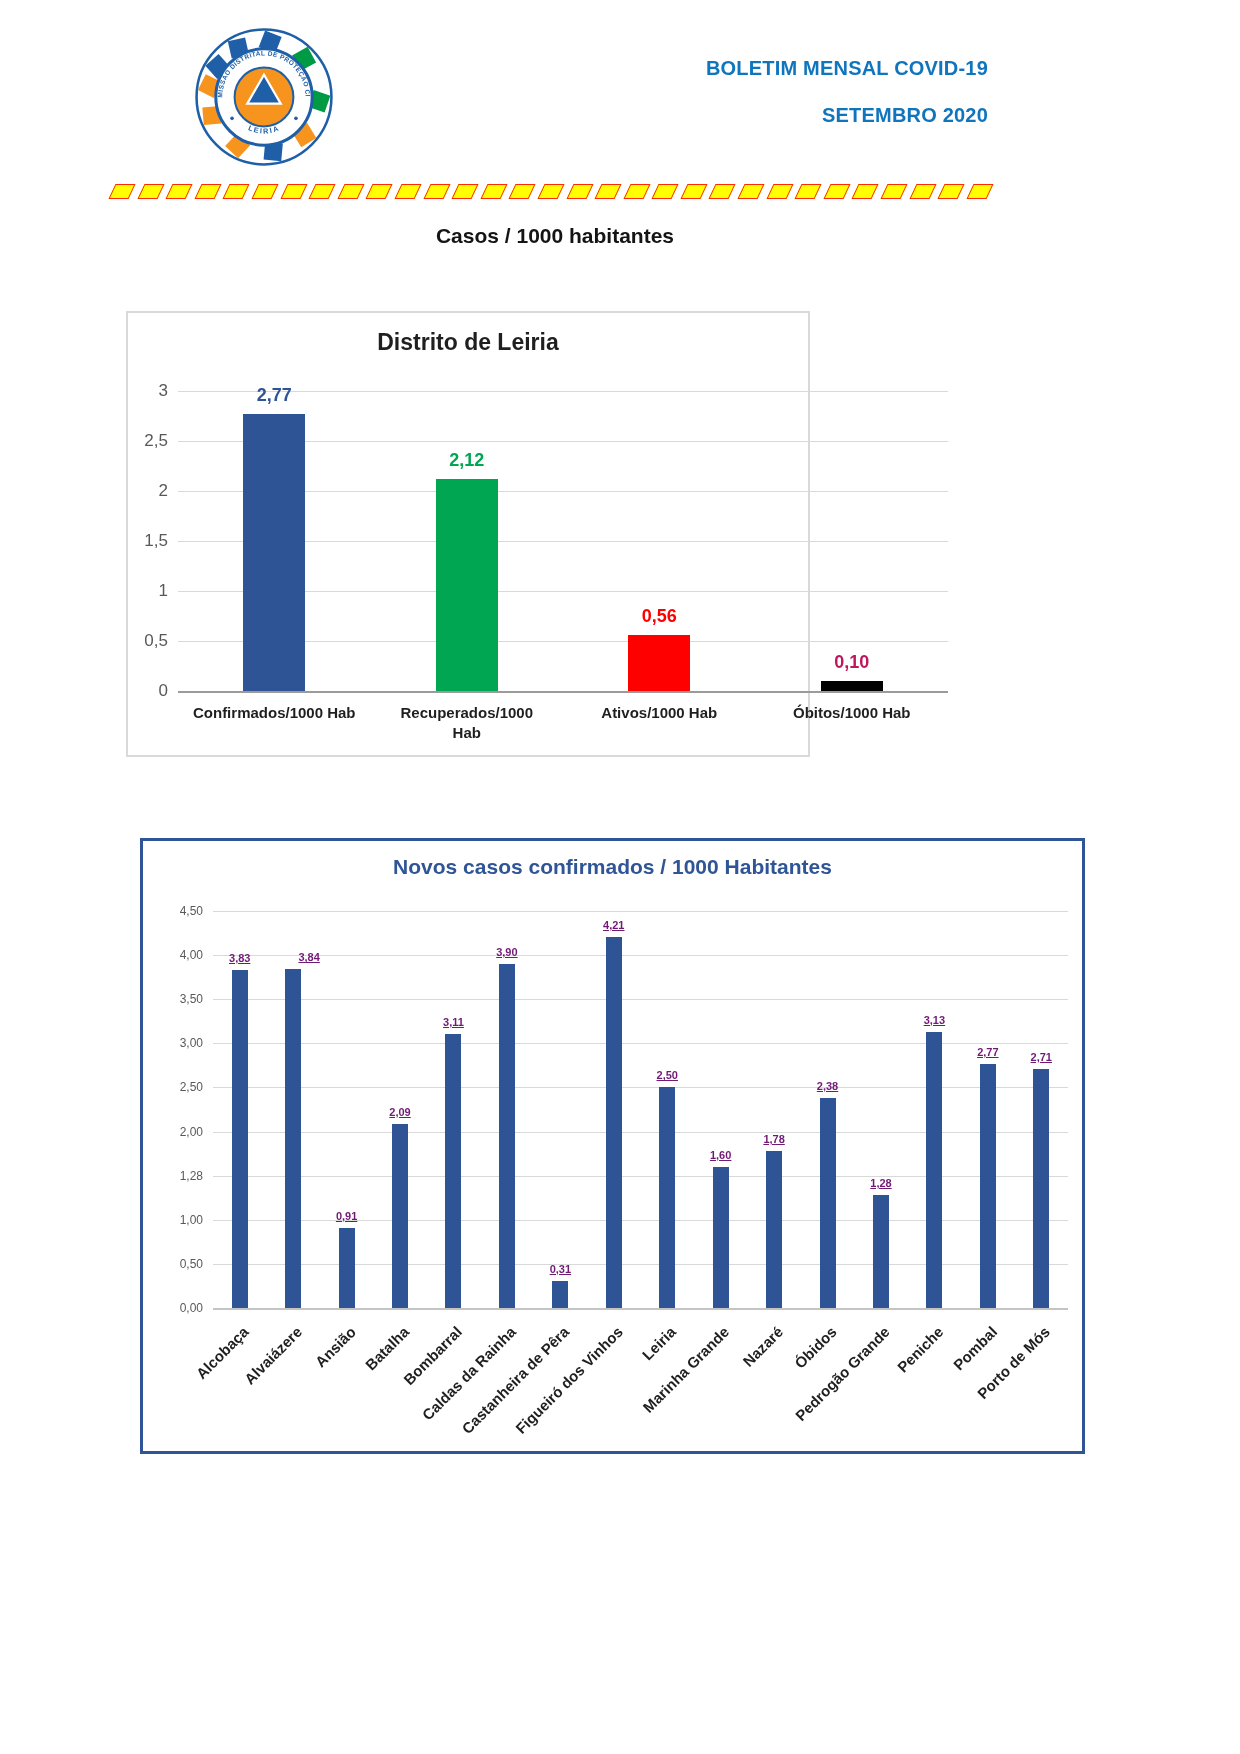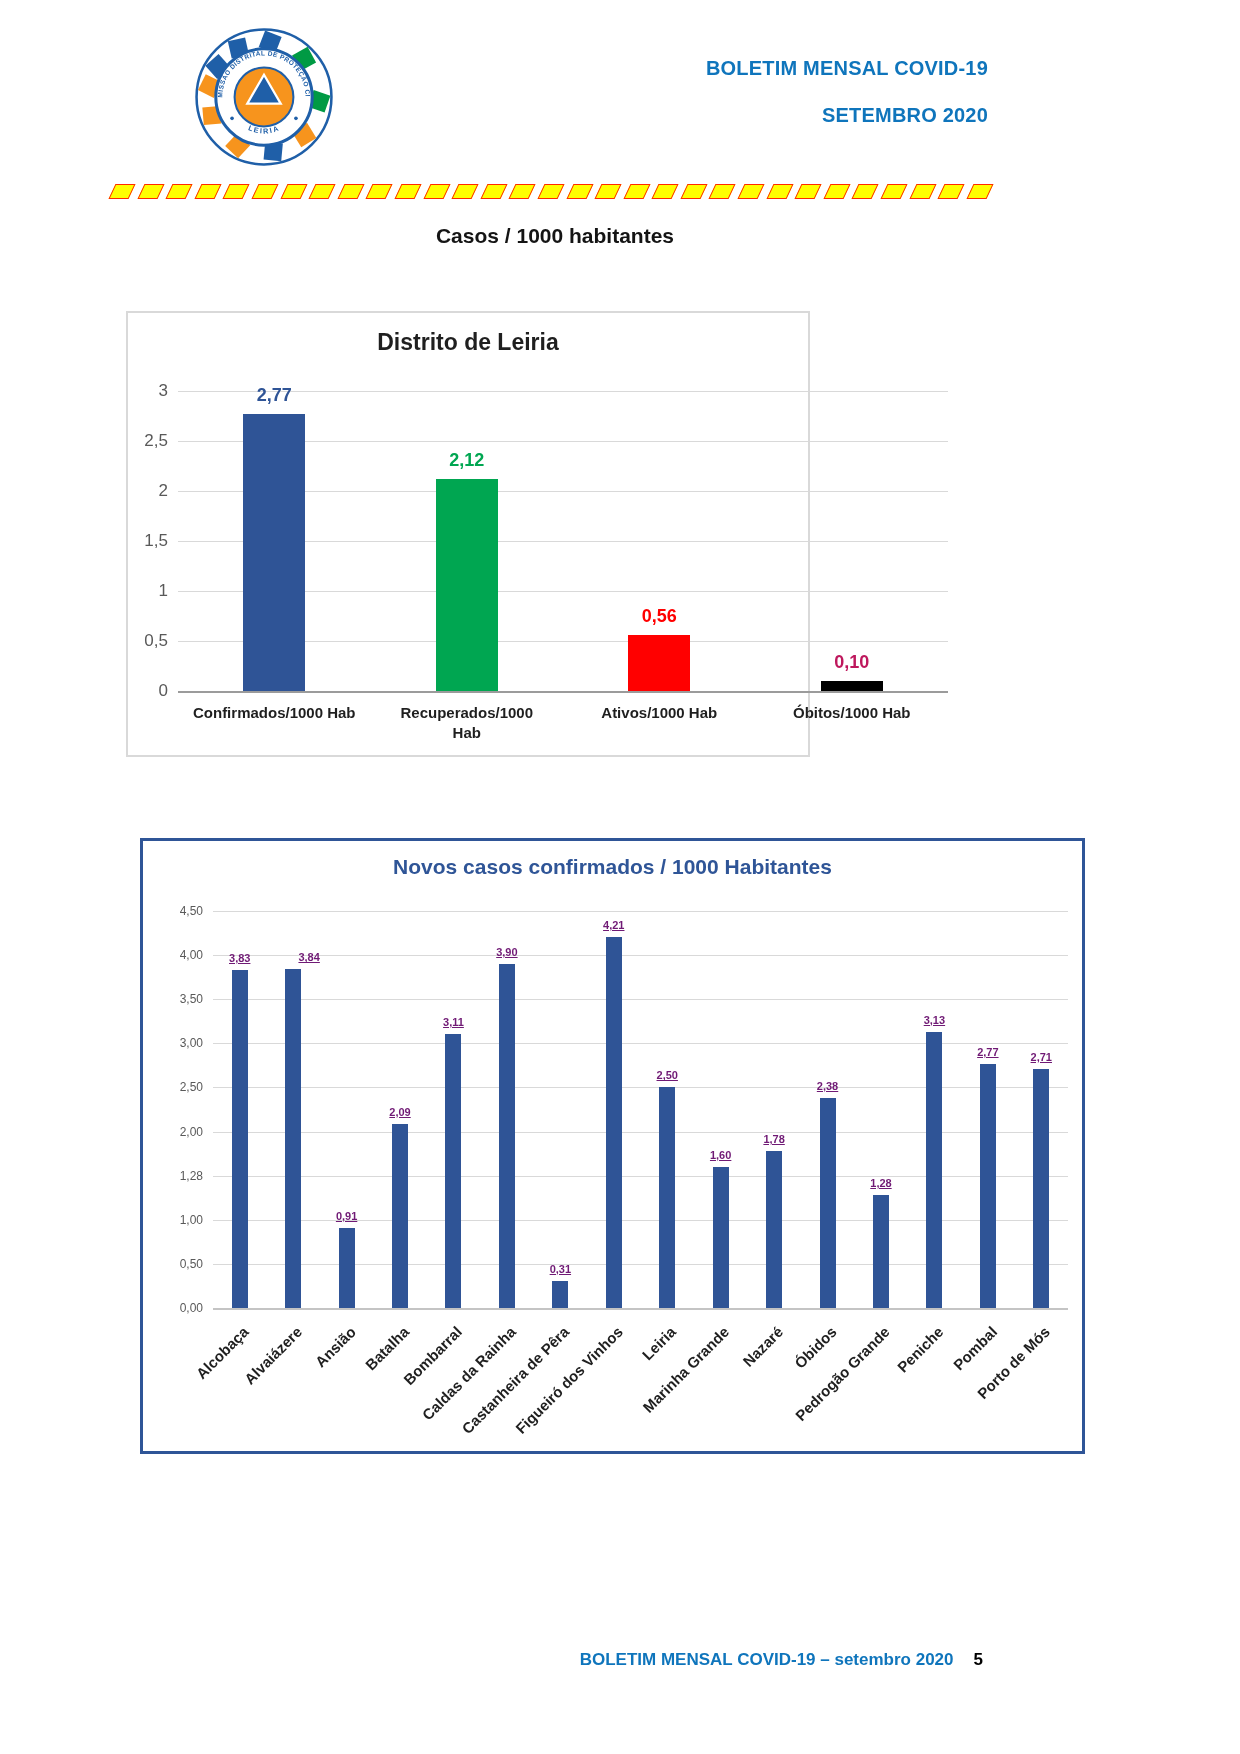--- a/index.html
+++ b/index.html
@@ -281,17 +281,14 @@
         <div class="xlab" style="right: 40.625%;">Marinha Grande</div>
         <div class="xlab" style="right: 34.375%;">Nazaré</div>
         <div class="xlab" style="right: 28.125%;">Óbidos</div>
         <div class="xlab" style="right: 21.875%;">Pedrogão Grande</div>
         <div class="xlab" style="right: 15.625%;">Peniche</div>
         <div class="xlab" style="right: 9.375%;">Pombal</div>
         <div class="xlab" style="right: 3.125%;">Porto de Mós</div>
       </div>
   </section>
 
-  <div class="footer">
-    <span class="ftext">BOLETIM MENSAL COVID-19 – setembro 2020</span><span class="fpage">5</span>
-  </div>
 
 </div>
 
 </body></html>

